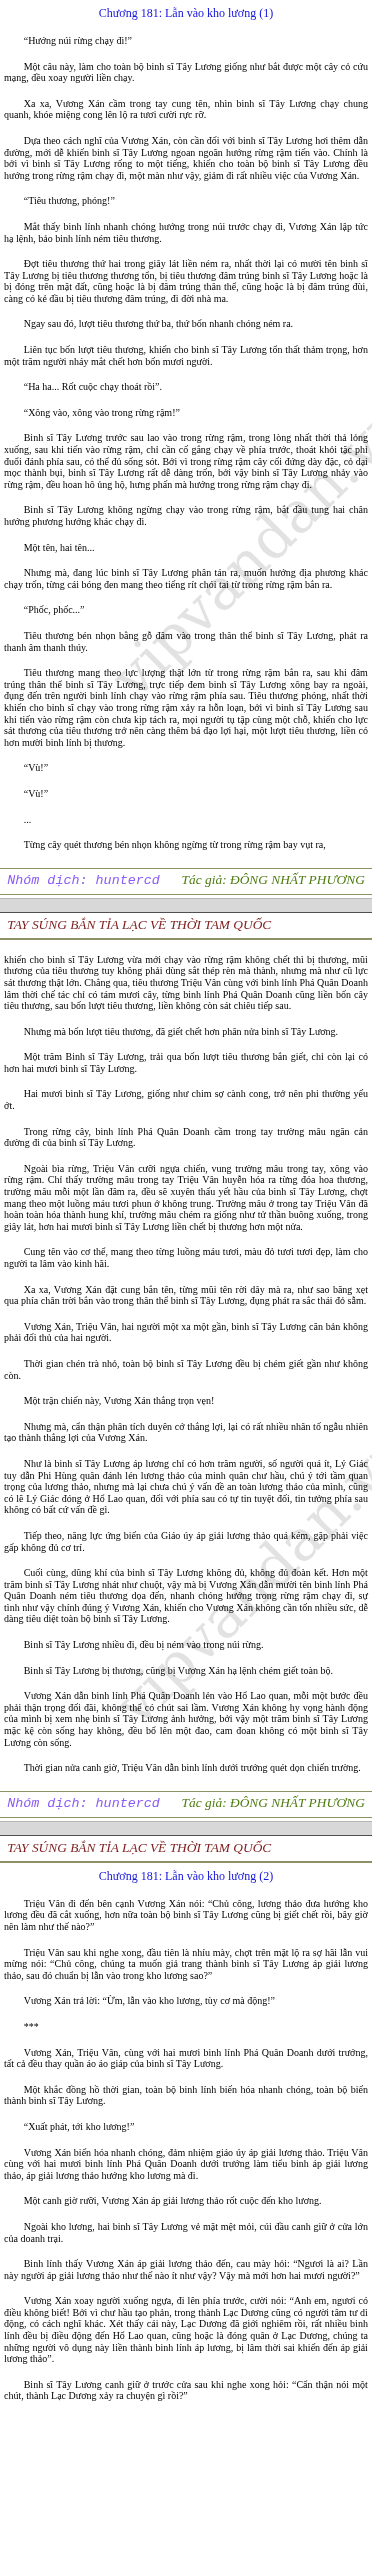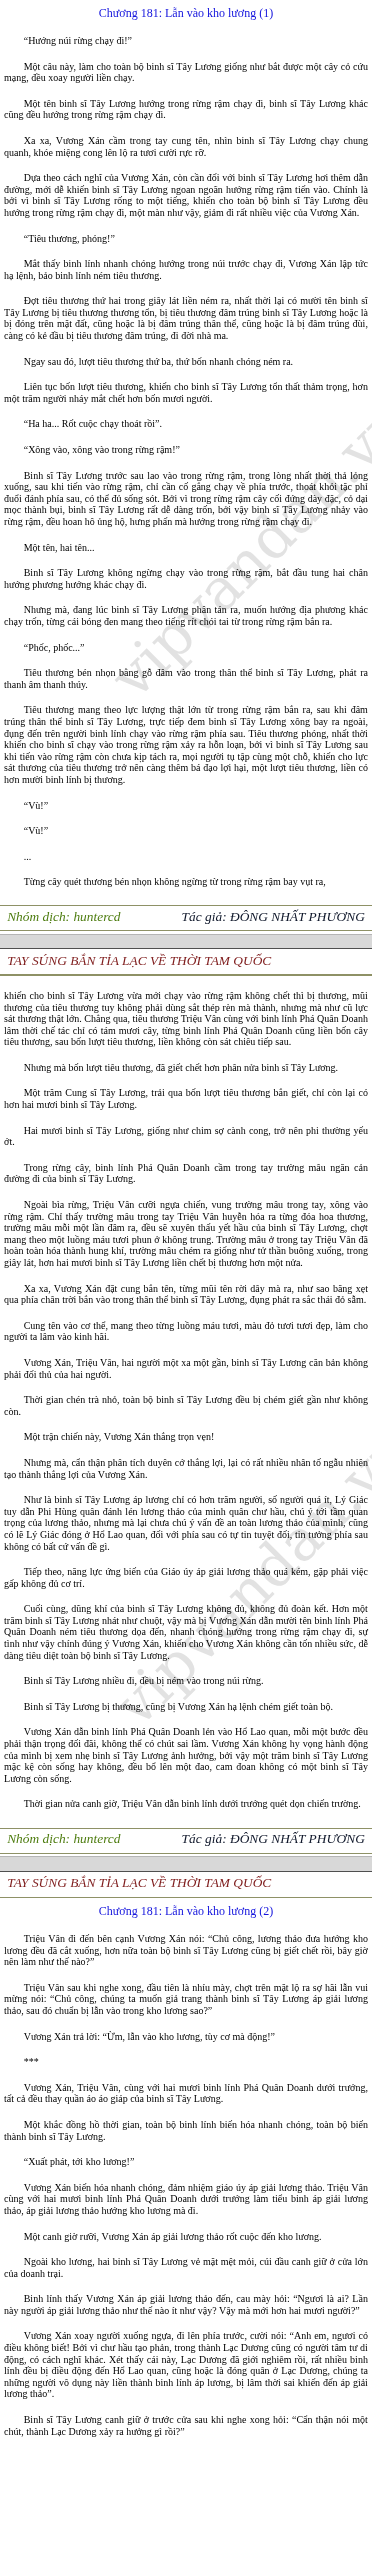--- a/index.html
+++ b/index.html
@@ -58,22 +58,22 @@
   .rule.dark { background: #4f4f4f; }
   .credits {
     display: flex;
     justify-content: space-between;
     align-items: baseline;
     padding: 3.6px 7.2px 5.7px 7.2px;
     font-style: italic;
     font-size: 13.4px;
     line-height: 1.1;
   }
-  .credit-translator { color: #4d7c0f; }
-  .credit-author { color: #0f172a; }
+  .credit-translator { color: #8b5cf6; font-family: Liberation Mono, monospace; }
+  .credit-author { color: #4d7c0f; }
   .graybar {
     height: 13.4px;
     background: #d8d8d8;
     border-top: 0.5px solid #b5b5b5;
     margin-top: 2.6px;
   }
   .novel-title-row {
     padding: 4.6px 7.2px 5.7px 7.2px;
     font-style: italic;
     font-size: 13.4px;
@@ -86,33 +86,32 @@
 
 <div class="page">
   <span class="watermark wm1">vipvandan.vn</span>
   <span class="watermark wm2">vipvandan.vn</span>
   <span class="watermark wm3">vipvandan.vn</span>
 
   <div id="content">
       <h1 class="chapter-title">Chương 181: Lẫn vào kho lương (1)</h1>
       <p class="para">“Hướng núi rừng chạy đi!”</p>
       <p class="para">Một câu này, làm cho toàn bộ binh sĩ Tây Lương giống như bắt được một cây cỏ cứu mạng, đều xoay người liền chạy.</p>
-      <p class="para">Một tên binh sĩ Tây Lương hướng trong rừng rậm chạy đi, binh sĩ Tây Lương khác cũng đều hướng trong rừng rậm chạy đi.</p>
       <p class="para">Xa xa, Vương Xán cầm trong tay cung tên, nhìn binh sĩ Tây Lương chạy chung quanh, khóe miệng cong lên lộ ra tươi cười rực rỡ.</p>
       <p class="para">Dựa theo cách nghĩ của Vương Xán, còn cần đối với binh sĩ Tây Lương hơi thêm dẫn đường, mới dễ khiến binh sĩ Tây Lương ngoan ngoãn hướng rừng rậm tiến vào. Chính là bởi vì binh sĩ Tây Lương rống to một tiếng, khiến cho toàn bộ binh sĩ Tây Lương đều hướng trong rừng rậm chạy đi, một màn như vậy, giảm đi rất nhiều việc của Vương Xán.</p>
       <p class="para">“Tiêu thương, phóng!”</p>
       <p class="para">Mắt thấy binh lính nhanh chóng hướng trong núi trước chạy đi, Vương Xán lập tức hạ lệnh, bảo binh lính ném tiêu thương.</p>
       <p class="para">Đợt tiêu thương thứ hai trong giây lát liền ném ra, nhất thời lại có mười tên binh sĩ Tây Lương bị tiêu thương thương tổn, bị tiêu thương đâm trúng binh sĩ Tây Lương hoặc là bị đóng trên mặt đất, cũng hoặc là bị đâm trúng thân thể, cũng hoặc là bị đâm trúng đùi, càng có kẻ đầu bị tiêu thương đâm trúng, đi đời nhà ma.</p>
       <p class="para">Ngay sau đó, lượt tiêu thương thứ ba, thứ bốn nhanh chóng ném ra.</p>
       <p class="para">Liên tục bốn lượt tiêu thương, khiến cho binh sĩ Tây Lương tổn thất thảm trọng, hơn một trăm người nháy mắt chết hơn bốn mươi người.</p>
       <p class="para">“Ha ha... Rốt cuộc chạy thoát rồi”.</p>
       <p class="para">“Xông vào, xông vào trong rừng rậm!”</p>
       <p class="para">Binh sĩ Tây Lương trước sau lao vào trong rừng rậm, trong lòng nhất thời thả lỏng xuống, sau khi tiến vào rừng rậm, chỉ cần cố gắng chạy về phía trước, thoát khỏi tặc phỉ đuổi đánh phía sau, có thể đủ sống sót. Bởi vì trong rừng rậm cây cối đứng dày đặc, cỏ dại mọc thành bụi, binh sĩ Tây Lương rất dễ dàng trốn, bởi vậy binh sĩ Tây Lương nhảy vào rừng rậm, đều hoan hô ủng hộ, hưng phấn mà hướng trong rừng rậm chạy đi.</p>
+      <p class="para">Binh sĩ Tây Lương không ngừng chạy vào trong rừng rậm, bắt đầu tung hai chân hướng phương hướng khác chạy đi.</p>
       <p class="para">Một tên, hai tên...</p>
-      <p class="para">Binh sĩ Tây Lương không ngừng chạy vào trong rừng rậm, bắt đầu tung hai chân hướng phương hướng khác chạy đi.</p>
       <p class="para">Nhưng mà, đang lúc binh sĩ Tây Lương phân tán ra, muốn hướng địa phương khác chạy trốn, từng cái bóng đen mang theo tiếng rít chói tai từ trong rừng rậm bắn ra.</p>
       <p class="para">“Phốc, phốc...”</p>
       <p class="para">Tiêu thương bén nhọn bằng gỗ đâm vào trong thân thể binh sĩ Tây Lương, phát ra thanh âm thanh thúy.</p>
       <p class="para">Tiêu thương mang theo lực lượng thật lớn từ trong rừng rậm bắn ra, sau khi đâm trúng thân thể binh sĩ Tây Lương, trực tiếp đem binh sĩ Tây Lương xông bay ra ngoài, đụng đến trên người binh lính chạy vào rừng rậm phía sau. Tiêu thương phóng, nhất thời khiến cho binh sĩ chạy vào trong rừng rậm xảy ra hỗn loạn, bởi vì binh sĩ Tây Lương sau khi tiến vào rừng rậm còn chưa kịp tách ra, mọi người tụ tập cùng một chỗ, khiến cho lực sát thương của tiêu thương trở nên càng thêm bá đạo lợi hại, một lượt tiêu thương, liền có hơn mười binh lính bị thương.</p>
       <p class="para">“Vù!”</p>
       <p class="para">“Vù!”</p>
       <p class="para">...</p>
       <p class="para">Từng cây quét thương bén nhọn không ngừng từ trong rừng rậm bay vụt ra,</p>
       <div class="sep">
         <div class="rule"></div>
@@ -121,26 +120,26 @@
           <span class="credit-author">Tác giả: ĐÔNG NHẤT PHƯƠNG</span>
         </div>
         <div class="rule"></div>
         <div class="graybar"></div>
         <div class="rule dark"></div>
         <div class="novel-title-row"><span>TAY SÚNG BẮN TỈA LẠC VỀ THỜI TAM QUỐC</span></div>
         <div class="rule thick"></div>
       </div>
       <p class="para no-indent">khiến cho binh sĩ Tây Lương vừa mới chạy vào rừng rậm không chết thì bị thương, mũi thương của tiêu thương tuy không phải dùng sắt thép rèn mà thành, nhưng mà như cũ lực sát thương thật lớn. Chẳng qua, tiêu thương Triệu Vân cùng với binh lính Phá Quân Doanh lâm thời chế tác chỉ có tám mươi cây, từng binh lính Phá Quân Doanh cũng liền bốn cây tiêu thương, sau bốn lượt tiêu thương, liền không còn sát chiêu tiếp sau.</p>
       <p class="para">Nhưng mà bốn lượt tiêu thương, đã giết chết hơn phân nửa binh sĩ Tây Lương.</p>
-      <p class="para">Một trăm Cung sĩ Tây Lương, trải qua bốn lượt tiêu thương bắn giết, chỉ còn lại có hơn hai mươi binh sĩ Tây Lương.</p>
+      <p class="para">Một trăm Binh sĩ Tây Lương, trải qua bốn lượt tiêu thương bắn giết, chỉ còn lại có hơn hai mươi binh sĩ Tây Lương.</p>
       <p class="para">Hai mươi binh sĩ Tây Lương, giống như chim sợ cành cong, trở nên phi thường yếu ớt.</p>
       <p class="para">Trong rừng cây, binh lính Phá Quân Doanh cầm trong tay trường mâu ngăn cản đường đi của binh sĩ Tây Lương.</p>
       <p class="para">Ngoài bìa rừng, Triệu Vân cưỡi ngựa chiến, vung trường mâu trong tay, xông vào rừng rậm. Chỉ thấy trường mâu trong tay Triệu Vân huyễn hóa ra từng đóa hoa thương, trường mâu mỗi một lần đâm ra, đều sẽ xuyên thấu yết hầu của binh sĩ Tây Lương, chợt mang theo một luồng máu tươi phun ở không trung. Trường mâu ở trong tay Triệu Vân đã hoàn toàn hóa thành hung khí, trường mâu chém ra giống như tử thần buông xuống, trong giây lát, hơn hai mươi binh sĩ Tây Lương liền chết bị thương hơn một nửa.</p>
+      <p class="para">Cung tên vào cơ thể, mang theo từng luồng máu tươi, màu đỏ tươi tươi đẹp, làm cho người ta lâm vào kinh hãi.</p>
       <p class="para">Xa xa, Vương Xán đặt cung bắn tên, từng mũi tên rời dây mà ra, như sao băng xẹt qua phía chân trời bắn vào trong thân thể binh sĩ Tây Lương, đụng phát ra sắc thái đỏ sẫm.</p>
-      <p class="para">Cung tên vào cơ thể, mang theo từng luồng máu tươi, màu đỏ tươi tươi đẹp, làm cho người ta lâm vào kinh hãi.</p>
       <p class="para">Vương Xán, Triệu Vân, hai người một xa một gần, binh sĩ Tây Lương căn bản không phải đối thủ của hai người.</p>
       <p class="para">Thời gian chén trà nhỏ, toàn bộ binh sĩ Tây Lương đều bị chém giết gần như không còn.</p>
       <p class="para">Một trận chiến này, Vương Xán thắng trọn vẹn!</p>
       <p class="para">Nhưng mà, cẩn thận phân tích duyên cớ thắng lợi, lại có rất nhiều nhân tố ngẫu nhiên tạo thành thắng lợi của Vương Xán.</p>
       <p class="para">Như là binh sĩ Tây Lương áp lương chỉ có hơn trăm người, số người quá ít, Lý Giác tuy dẫn Phi Hùng quân đánh lén lương thảo của minh quân chư hầu, chú ý tới tầm quan trọng của lương thảo, nhưng mà lại chưa chú ý vấn đề an toàn lương thảo của mình, cũng có lẽ Lý Giác đóng ở Hổ Lao quan, đối với phía sau có tự tin tuyệt đối, tin tưởng phía sau không có bất cứ vấn đề gì.</p>
       <p class="para">Tiếp theo, năng lực ứng biến của Giáo úy áp giải lương thảo quá kém, gặp phải việc gấp không đủ cơ trí.</p>
       <p class="para">Cuối cùng, dũng khí của binh sĩ Tây Lương không đủ, không đủ đoàn kết. Hơn một trăm binh sĩ Tây Lương nhát như chuột, vậy mà bị Vương Xán dẫn mười tên binh lính Phá Quân Doanh ném tiêu thương dọa đến, nhanh chóng hướng trong rừng rậm chạy đi, sự tình như vậy chính đúng ý Vương Xán, khiến cho Vương Xán không cần tốn nhiều sức, dễ dàng tiêu diệt toàn bộ binh sĩ Tây Lương.</p>
       <p class="para">Binh sĩ Tây Lương nhiều đi, đều bị ném vào trong núi rừng.</p>
       <p class="para">Binh sĩ Tây Lương bị thương, cũng bị Vương Xán hạ lệnh chém giết toàn bộ.</p>
       <p class="para">Vương Xán dẫn binh lính Phá Quân Doanh lẻn vào Hổ Lao quan, mỗi một bước đều phải thận trọng đối đãi, không thể có chút sai lầm. Vương Xán không hy vọng hành động của mình bị xem nhẹ binh sĩ Tây Lương ảnh hưởng, bởi vậy một trăm binh sĩ Tây Lương mặc kệ còn sống hay không, đều bổ lên một đao, cam đoan không có một binh sĩ Tây Lương còn sống.</p>
@@ -163,17 +162,17 @@
       <p class="para">Vương Xán trả lời: “Ừm, lẫn vào kho lương, tùy cơ mà động!”</p>
       <p class="para">***</p>
       <p class="para">Vương Xán, Triệu Vân, cùng với hai mươi binh lính Phá Quân Doanh dưới trướng, tất cả đều thay quần áo áo giáp của binh sĩ Tây Lương.</p>
       <p class="para">Một khắc đồng hồ thời gian, toàn bộ binh lính biến hóa nhanh chóng, toàn bộ biến thành binh sĩ Tây Lương.</p>
       <p class="para">“Xuất phát, tới kho lương!”</p>
       <p class="para">Vương Xán biến hóa nhanh chóng, đảm nhiệm giáo úy áp giải lương thảo. Triệu Vân cùng với hai mươi binh lính Phá Quân Doanh dưới trướng làm tiểu binh áp giải lương thảo, áp giải lương thảo hướng kho lương mà đi.</p>
       <p class="para">Một canh giờ rưỡi, Vương Xán áp giải lương thảo rốt cuộc đến kho lương.</p>
       <p class="para">Ngoài kho lương, hai binh sĩ Tây Lương vẻ mặt mệt mỏi, cúi đầu canh giữ ở cửa lớn của doanh trại.</p>
       <p class="para">Binh lính thấy Vương Xán áp giải lương thảo đến, cau mày hỏi: “Ngươi là ai? Lần này người áp giải lương thảo như thế nào ít như vậy? Vậy mà mới hơn hai mươi người?”</p>
       <p class="para">Vương Xán xoay người xuống ngựa, đi lên phía trước, cười nói: “Anh em, ngươi có điều không biết! Bởi vì chư hầu tạo phản, trong thành Lạc Dương cũng có người tâm tư di động, có cách nghĩ khác. Xét thấy cái này, Lạc Dương đã giới nghiêm rồi, rất nhiều binh lính đều bị điều động đến Hổ Lao quan, cũng hoặc là đóng quân ở Lạc Dương, chúng ta những người vô dụng này liền thành binh lính áp lương, bị lâm thời sai khiến đến áp giải lương thảo”.</p>
-      <p class="para">Binh sĩ Tây Lương canh giữ ở trước cửa sau khi nghe xong hỏi: “Cẩn thận nói một chút, thành Lạc Dương xảy ra hưởng gì rồi?”</p>
+      <p class="para">Binh sĩ Tây Lương canh giữ ở trước cửa sau khi nghe xong hỏi: “Cẩn thận nói một chút, thành Lạc Dương xảy ra chuyện gì rồi?”</p>
     </div>
 
 </div>
 
 
 </body></html>

